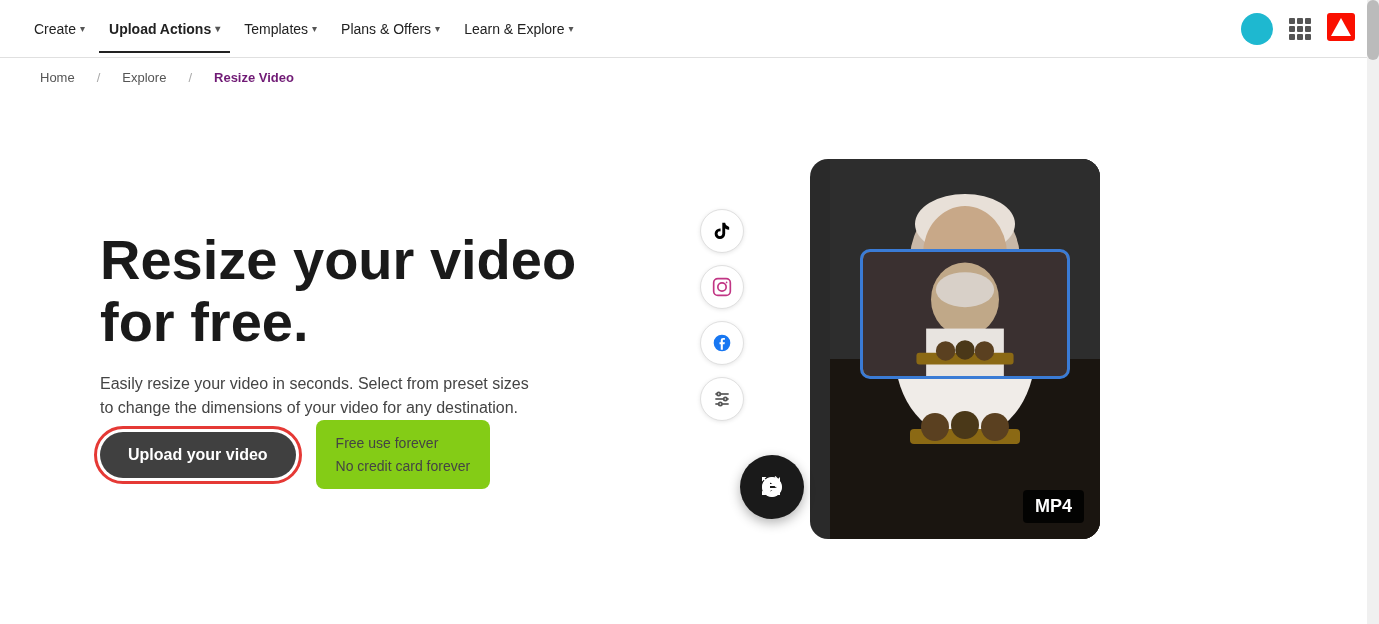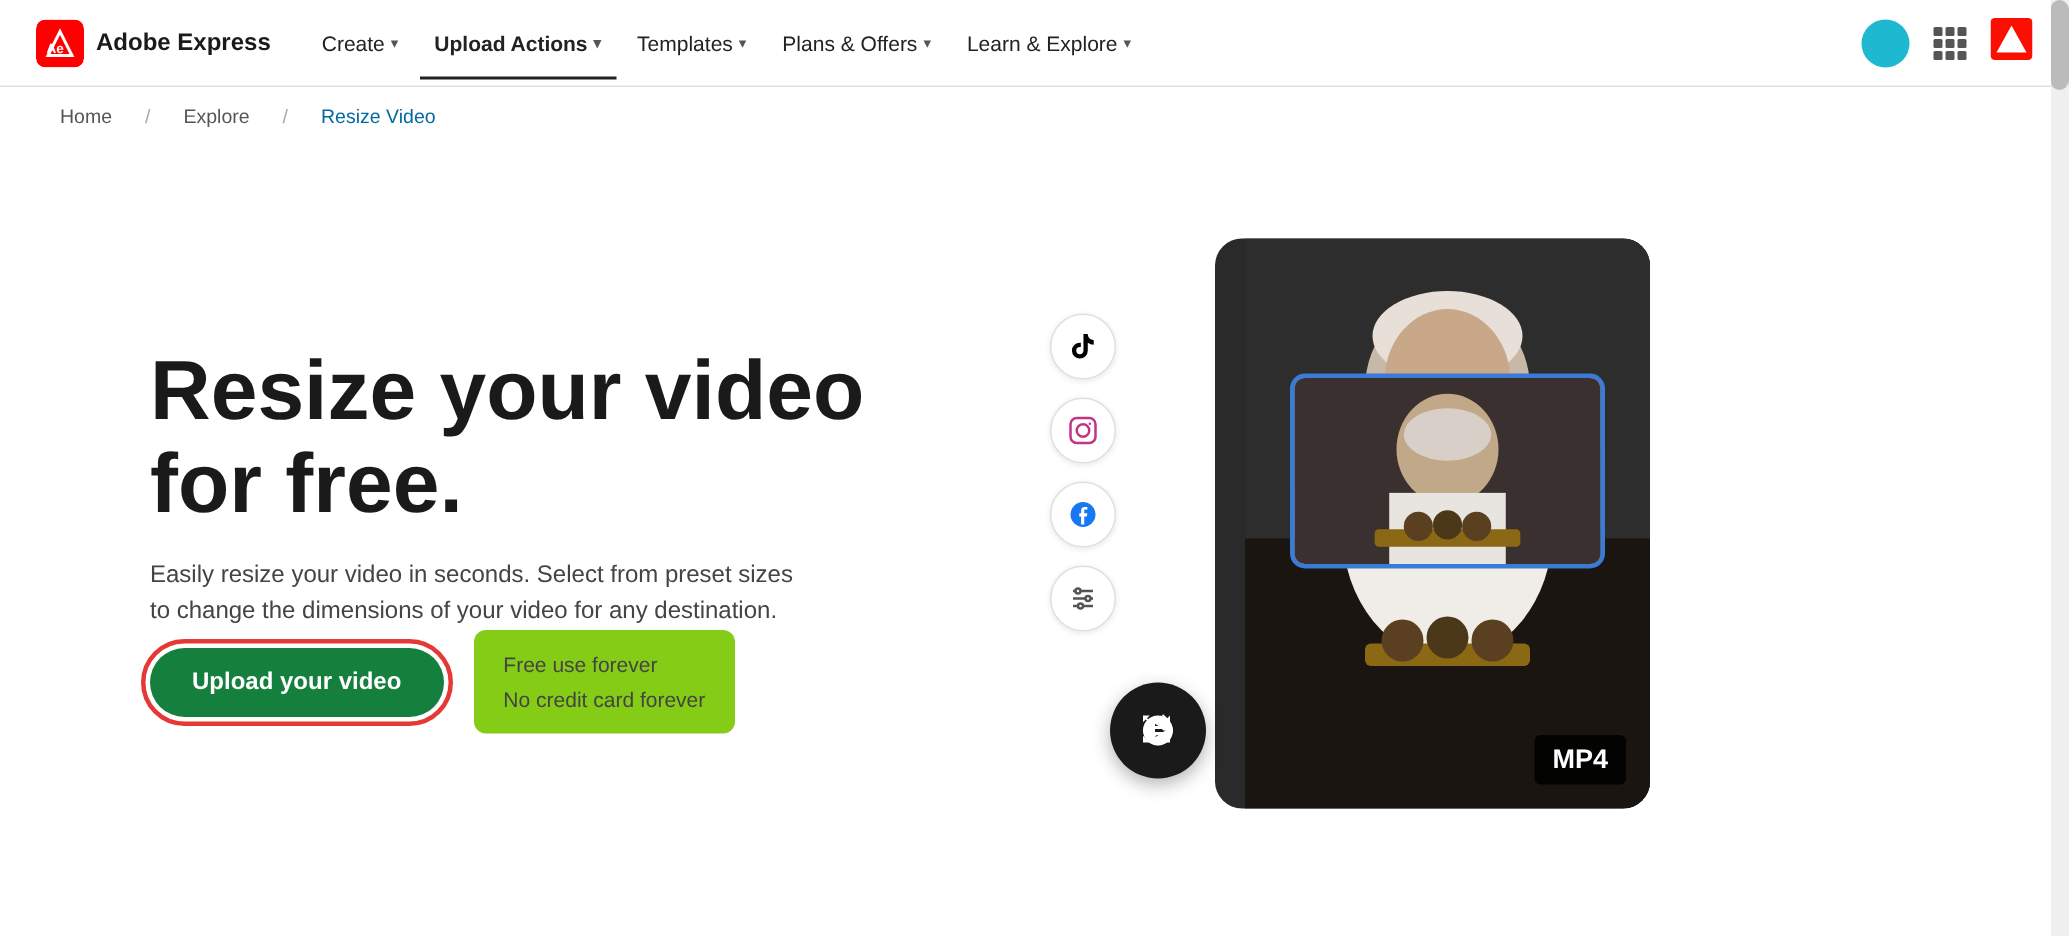--- a/index.html
+++ b/index.html
@@ -36,31 +36,31 @@
     .nav-grid-icon { display: grid; grid-template-columns: repeat(3,6px); gap: 2px; }
     .nav-grid-dot { width: 6px; height: 6px; background: #555; border-radius: 1px; }
 
     
     .breadcrumb {
       display: flex; align-items: center; gap: 22px;
       padding: 12px 40px; font-size: 13px; color: #555;
     }
     .breadcrumb a { color: #555; text-decoration: none; }
     .breadcrumb-sep { color: #aaa; }
-    .breadcrumb-current { color: #0369a1; }
+    .breadcrumb-current { color: #701a75; font-weight: bold; }
 
     
     .main { display: flex; align-items: center; padding: 20px 60px 20px 100px; height: calc(624px - 58px - 42px); }
 
     .content-left { flex: 1; max-width: 560px; }
     .hero-title { font-size: 56px; font-weight: 800; line-height: 1.1; color: #1a1a1a; margin-bottom: 20px; }
     .hero-subtitle { font-size: 16px; color: #444; line-height: 1.5; max-width: 440px; }
     .cta-row { display: flex; align-items: center; gap: 20px; }
     .upload-btn {
-      background: #15803d; color: #fff; border: none;
+      background: #404040; color: #fff; border: none;
       border-radius: 24px; padding: 14px 28px;
       font-size: 16px; font-weight: 600; cursor: pointer;
       outline: 3px solid #e53935; outline-offset: 3px;
       white-space: nowrap;
     }
     .free-text { font-size: 14px; color: #444; line-height: 1.6; background: #84cc16; padding: 12px 20px; border-radius: 8px; }
 
     
     .content-right {
       position: relative; width: 420px; height: 420px; flex-shrink: 0;
@@ -114,30 +114,20 @@
     }
     .scrollbar-thumb {
       position: absolute; top: 0; width: 100%; height: 60px;
       background: #bbb; border-radius: 6px;
     }
   </style>
 </head>
 <body>
 
 <nav class="navbar">
-  <div class="nav-logo">
-    <div class="nav-logo-icon">
-      <svg width="32" height="32" viewBox="0 0 32 32">
-        <rect width="32" height="32" rx="6" fill="#FF0000"></rect>
-        <polygon points="8,24 16,8 24,24" fill="none" stroke="#fff" stroke-width="2"></polygon>
-        <text x="7" y="22" fill="#fff" font-size="9" font-weight="bold">Ae</text>
-      </svg>
-    </div>
-    <span class="nav-logo-text">Adobe Express</span>
-  </div>
 
   <div class="nav-items">
     <div class="nav-item">
       <span>Create</span>
       <span class="nav-chevron">▾</span>
     </div>
     <div class="nav-item active">
       <span>Upload Actions</span>
       <span class="nav-chevron">▾</span>
     </div>

